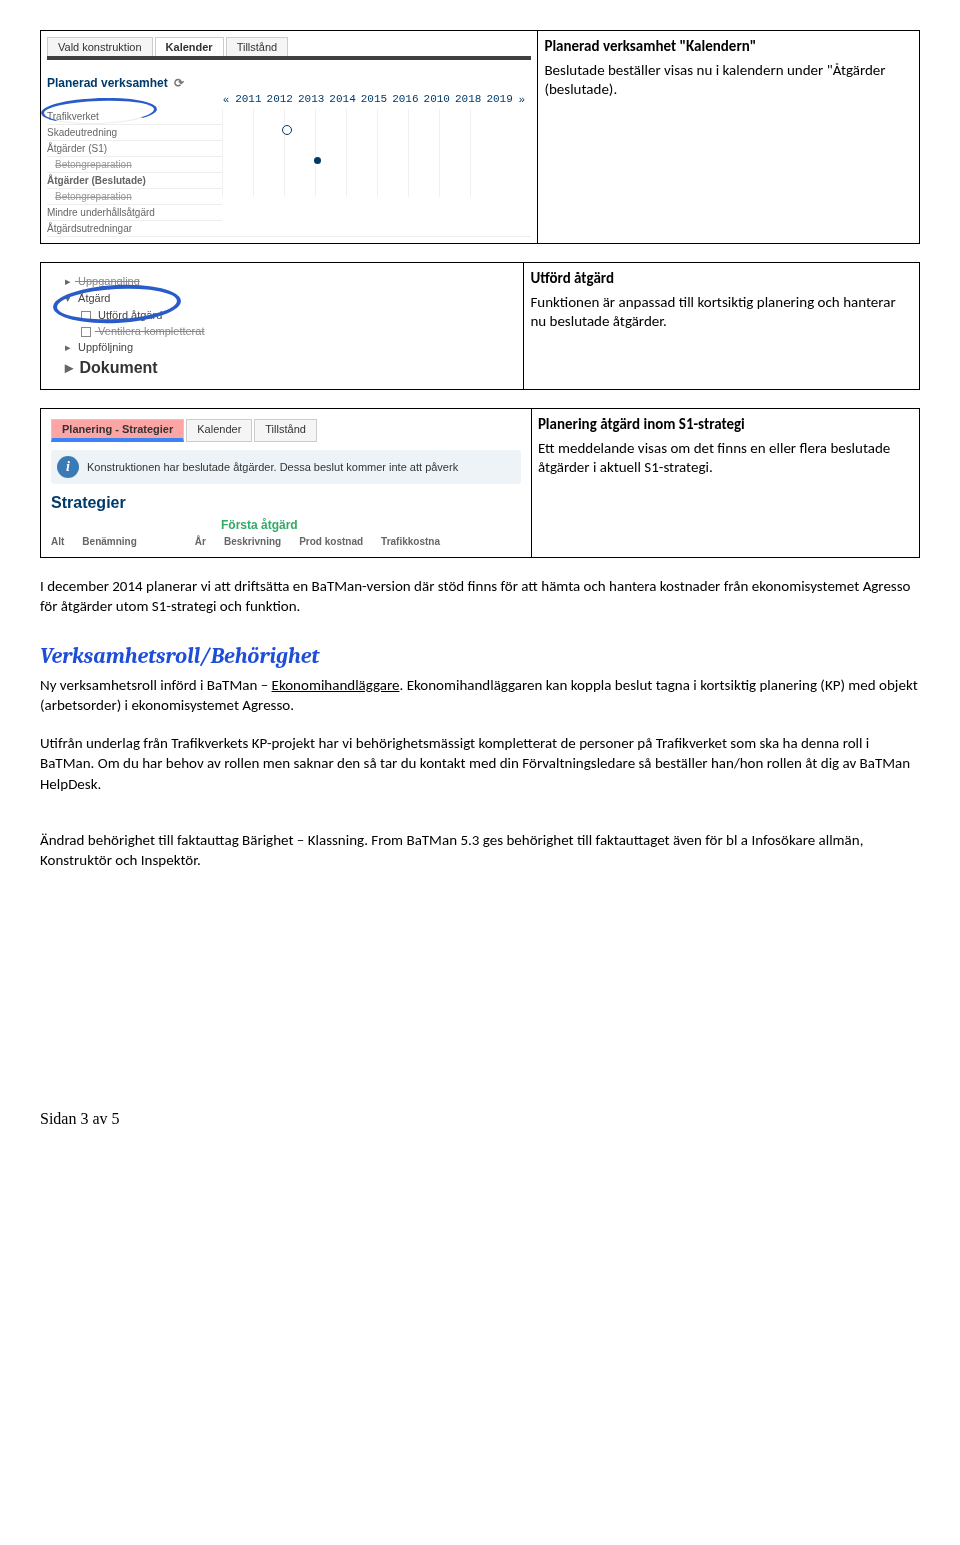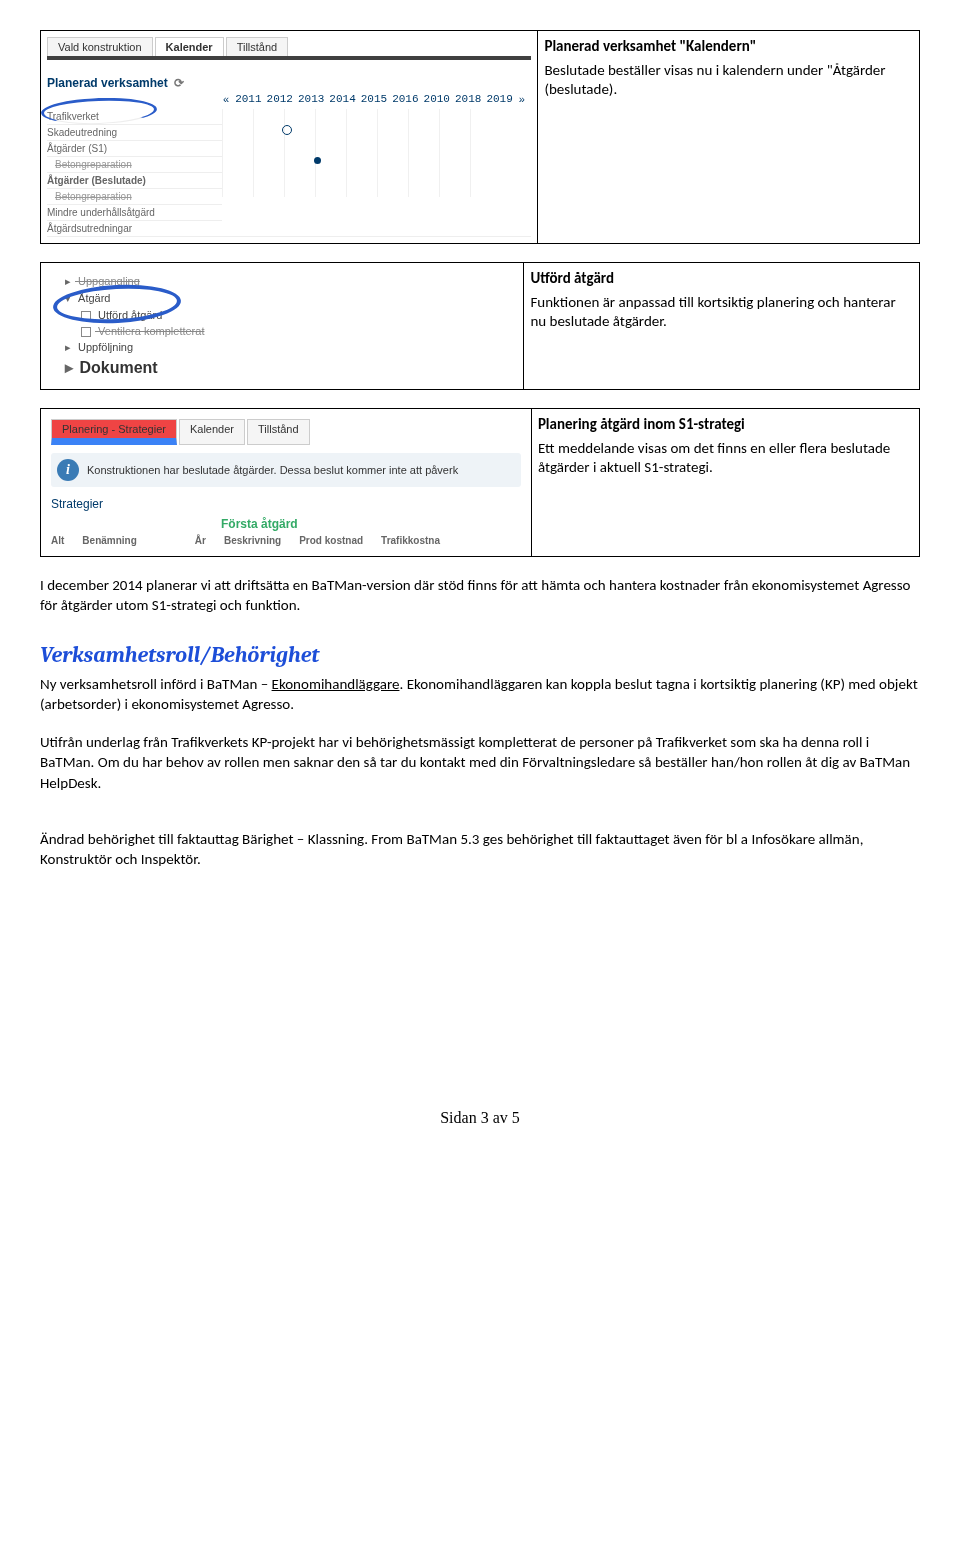--- a/index.html
+++ b/index.html
@@ -50,31 +50,31 @@
   .tree-item { padding: 2px 0 2px 14px; color: #444; }
   .tree-arrow { color: #666; display:inline-block; width:10px;}
   .tree-bold { font-weight: bold; font-size: 16px; color: #333; }
   .circled2 { position: absolute; border: 4px solid #2a5cc9; border-radius: 50%; width: 120px; height: 30px; left: 6px; top: 16px; transform: rotate(-3deg);}
   .box-icon { display:inline-block; width:8px; height:8px; border:1px solid #888; margin-right:4px; vertical-align:middle;}
 
   
   .ui3 { font-family: Arial, sans-serif; font-size: 11px; color: #333; padding: 4px;}
   .tabs3 { display: flex; margin-bottom: 8px; }
   .tab3 { padding: 3px 10px; border: 1px solid #ccc; background: #f5f5f5; margin-right: 2px; }
-  .tab3.active { background: #ef4444; font-weight: normal; border-bottom: 7px solid #3b82f6; }
+  .tab3.active { background: #fca5a5; font-weight: bold; border-bottom: 4px solid #3b82f6; }
   .info-box { display: flex; align-items: center; gap: 8px; background: #eef3f7; padding: 6px; border-radius: 3px; margin-bottom: 10px;}
   .info-icon { width: 22px; height: 22px; border-radius: 50%; background: #3a7bb5; color: #fff; font-weight: bold; font-style: italic; text-align: center; line-height: 22px; font-size: 14px; font-family: Georgia, serif;}
-  .strategier-h { font-weight: normal; color: #003a6a; font-size: 12px; margin-bottom: 6px;}
+  .strategier-h { font-weight: bold; color: #003a6a; font-size: 16px; margin-bottom: 6px;}
   .subhead { color: #3a6; font-weight: bold; font-size: 12px; }
   .colheads { display: flex; gap: 18px; color: #666; font-weight: bold; font-size: 10px; margin-top: 4px;}
 
   
   .body-text { font-size: 15px; line-height: 1.35; margin: 18px 0; }
   h2.section { font-family: Cambria, Georgia, serif; font-style: italic; font-weight: bold; color: #1d4ed8; font-size: 22px; margin: 26px 0 6px; }
-  .footer { text-align: center; margin-top: 240px; font-family: "Times New Roman", serif; font-size: 16px;}
+  .footer { text-align: left; margin-top: 240px; font-family: "Times New Roman", serif; font-size: 16px;}
 </style>
 </head>
 <body>
 
 <table class="layout">
 <tbody>
       <tr>
 <td class="img-cell">
   <div class="ui1">
     <div class="tabs1">

